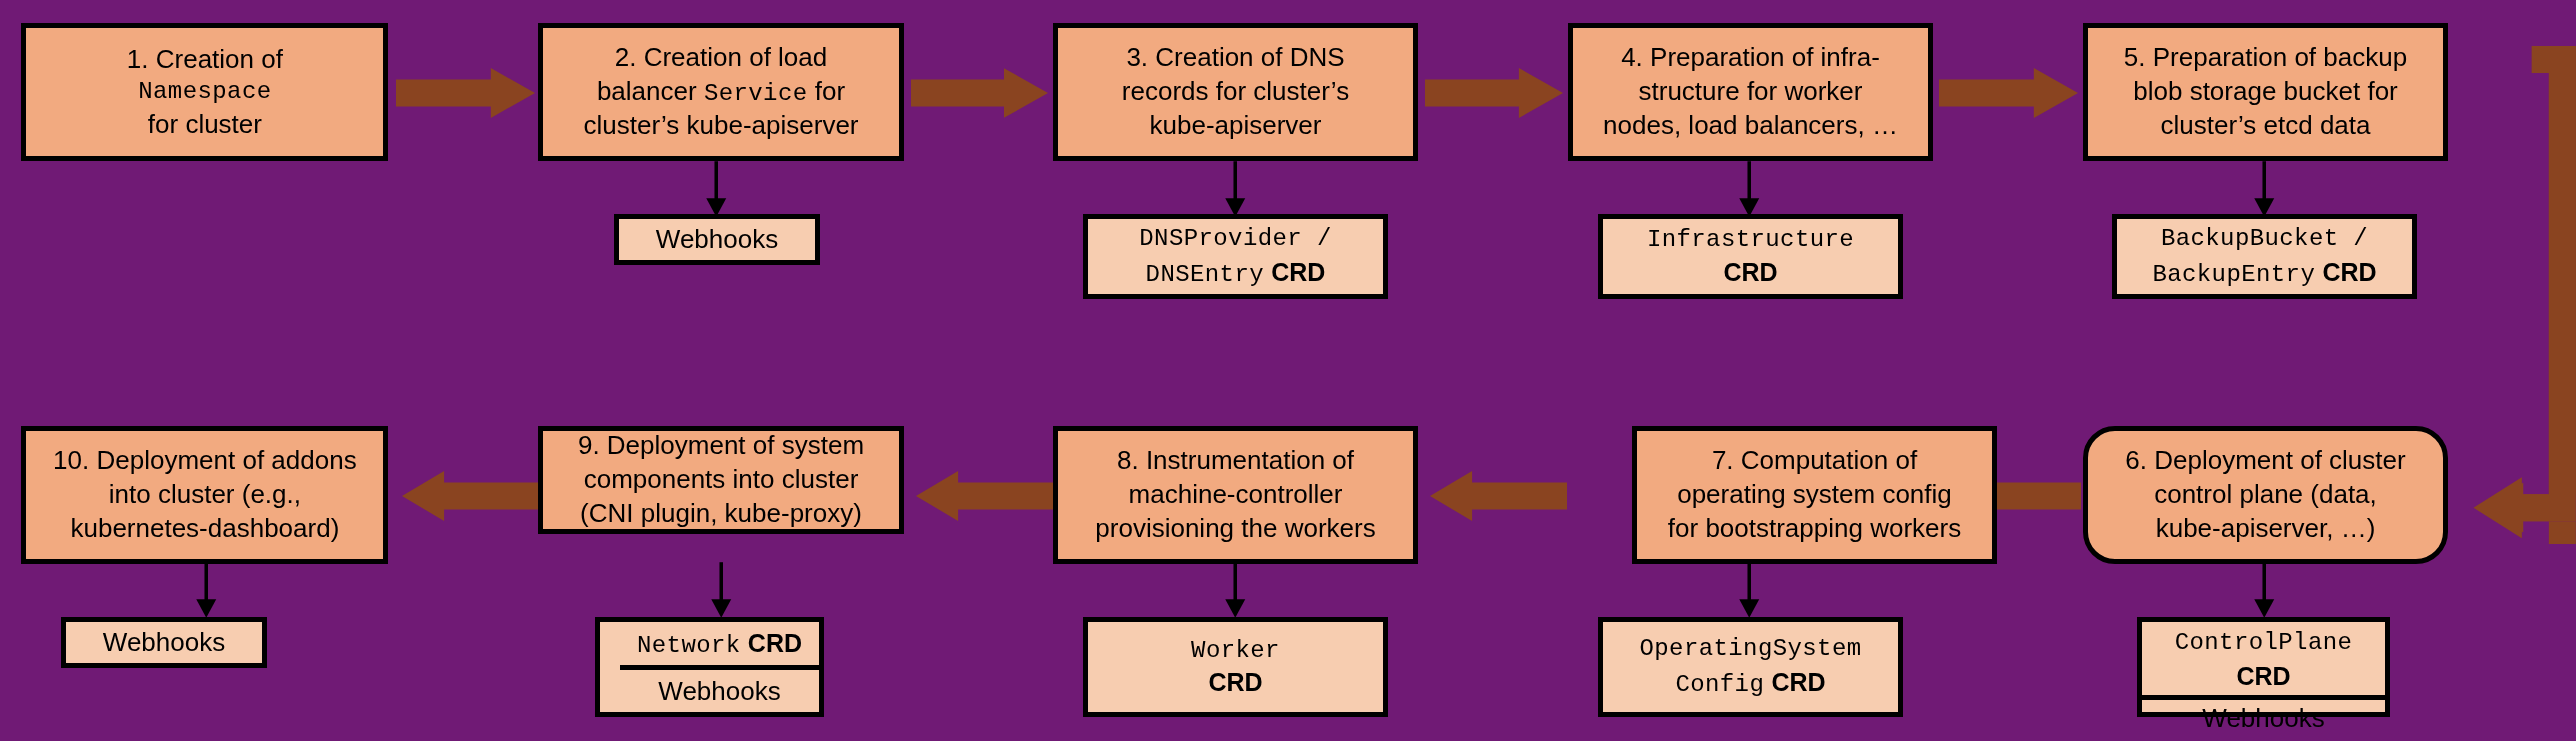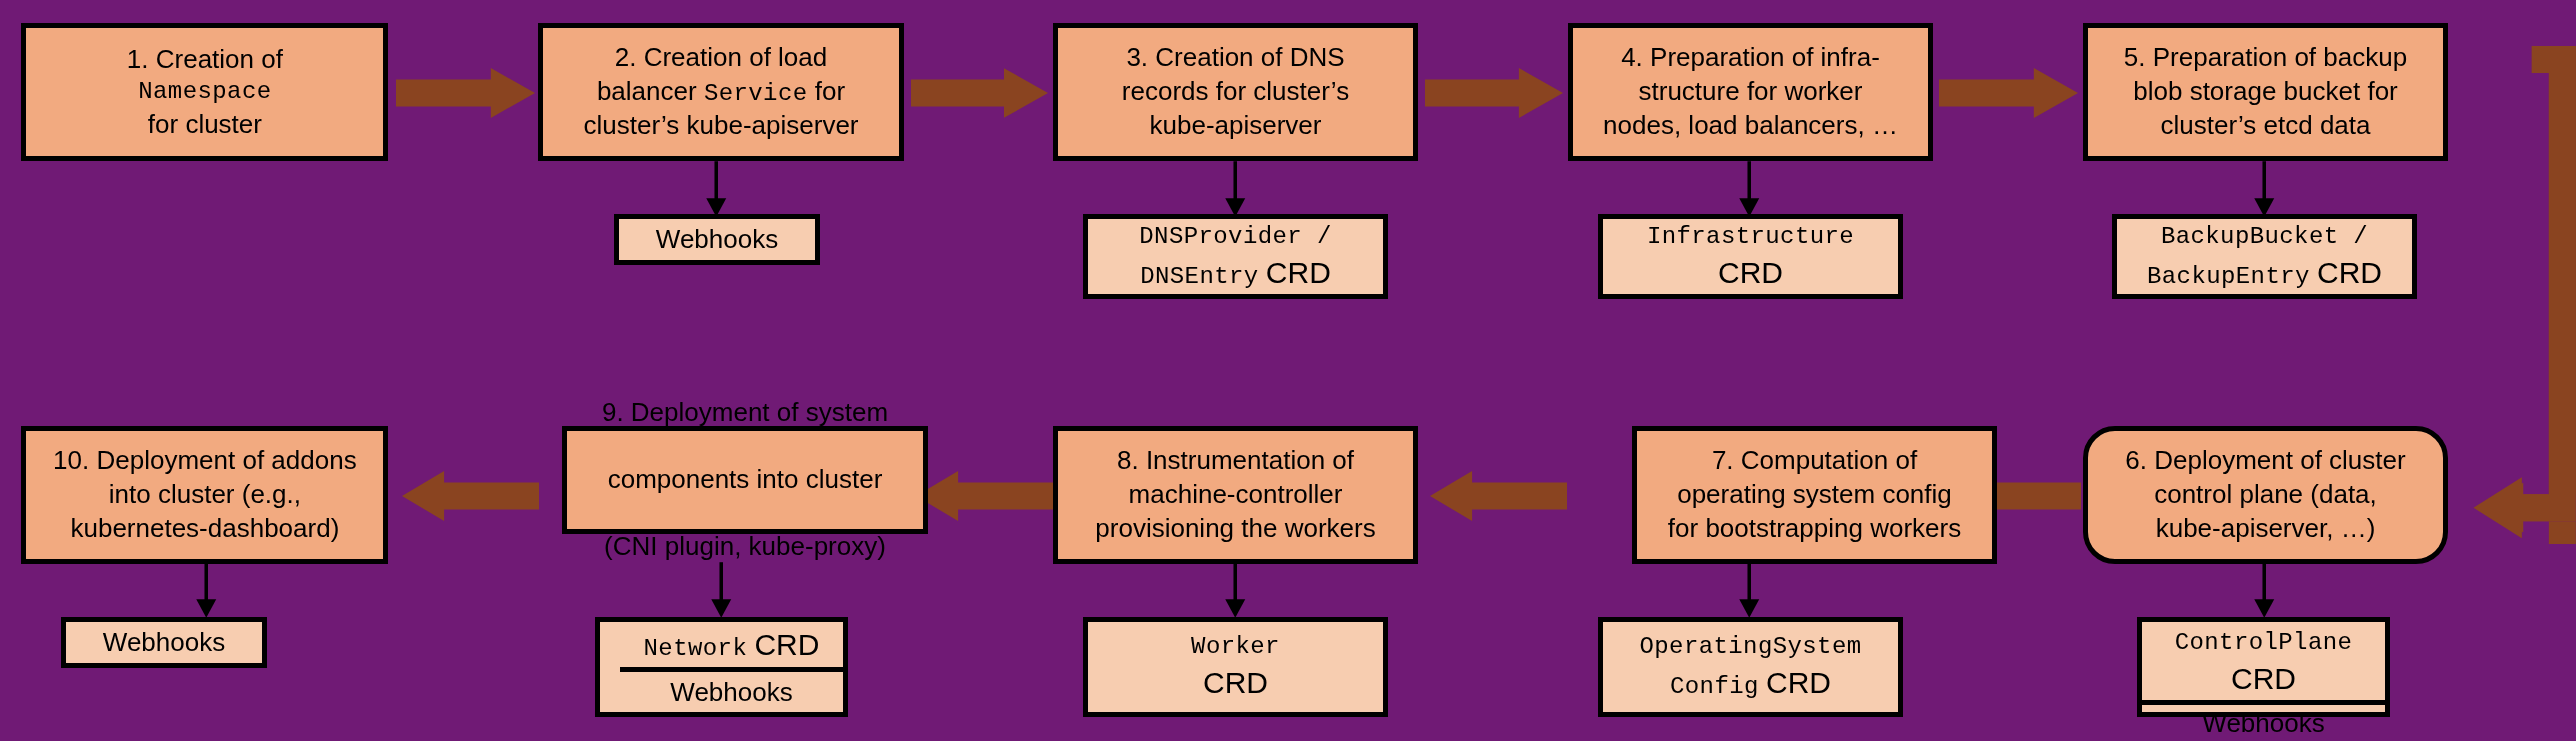--- a/index.html
+++ b/index.html
@@ -54,21 +54,21 @@
     justify-content: center;
     line-height: 1.32;
     padding: 1.4px 4.3px;
   }
   .sub-row + .sub-row { border-top: 5px solid #000000; }
   .mono {
     font-family: "Liberation Mono", "DejaVu Sans Mono", monospace;
     font-size: 24px;
     letter-spacing: 0.4px;
   }
-  .crd { font-weight: normal; font-family: "Liberation Sans", sans-serif; font-size: 30px; }
+  .crd { font-weight: bold; font-family: "Liberation Sans", sans-serif; font-size: 25px; }
   .arrow-svg { position: absolute; overflow: visible; }
   .blockarrow { fill: #8A4420; }
   .thinline { stroke: #000000; stroke-width: 5; fill: none; }
   .thinhead { fill: #000000; }
 </style>
 </head>
 <body>
 
 <div id="canvas">
 
@@ -224,21 +224,21 @@
     <span class="ln">operating system config</span>
     <span class="ln">for bootstrapping workers</span>
   </div>
 
   <div class="node" style="left:1053px; top:426px; width:365px; height:138px;">
     <span class="ln">8. Instrumentation of</span>
     <span class="ln">machine-controller</span>
     <span class="ln">provisioning the workers</span>
   </div>
 
-  <div class="node" style="left:562px; top:426px; width:366px; height:108px;gap:33px;">
+  <div class="node" style="left:538px; top:426px; width:366px; height:108px;">
     <span class="ln">9. Deployment of system</span>
     <span class="ln">components into cluster</span>
     <span class="ln">(CNI plugin, kube-proxy)</span>
   </div>
 
   <div class="node" style="left:21.4px; top:426px; width:367px; height:138px;">
     <span class="ln">10. Deployment of addons</span>
     <span class="ln">into cluster (e.g.,</span>
     <span class="ln">kubernetes-dashboard)</span>
   </div>
@@ -259,21 +259,21 @@
     </div>
   </div>
 
   <div class="sub" style="left:1083px; top:617px; width:305px; height:100px;">
     <div class="sub-row">
       <span class="mono">Worker</span>
       <span class="crd">CRD</span>
     </div>
   </div>
 
-  <div class="sub" style="left:595px; top:617px; width:253px; height:100px;padding-left:20px;">
+  <div class="sub" style="left:595px; top:617px; width:229px; height:100px;padding-left:20px;">
     <div class="sub-row">
       <span><span class="mono">Network</span> <span class="crd">CRD</span></span>
     </div>
     <div class="sub-row">
       <span>Webhooks</span>
     </div>
   </div>
 
   <div class="sub" style="left:61px; top:617px; width:206px; height:51px;">
     <div class="sub-row">

